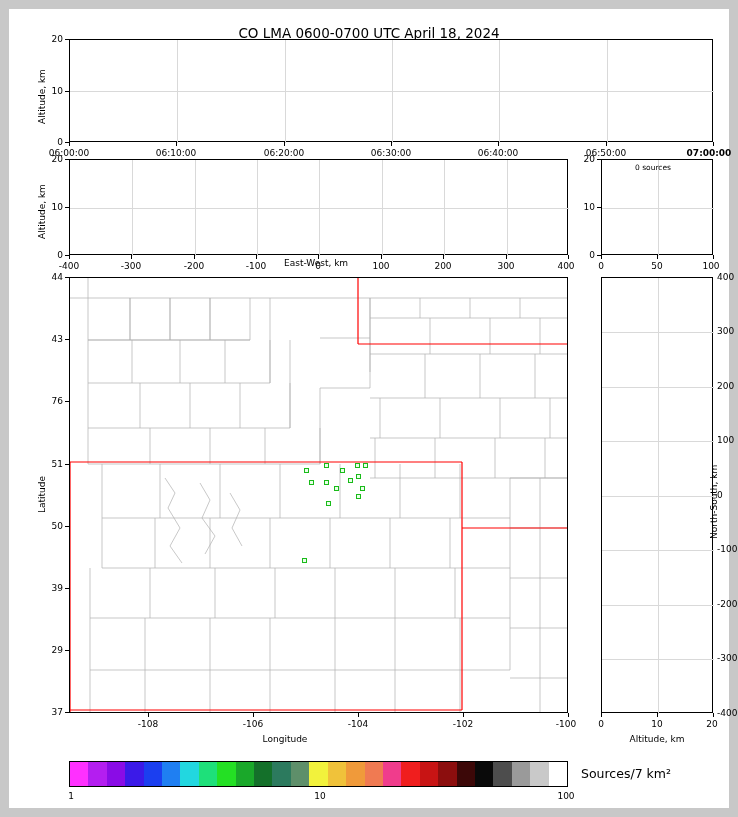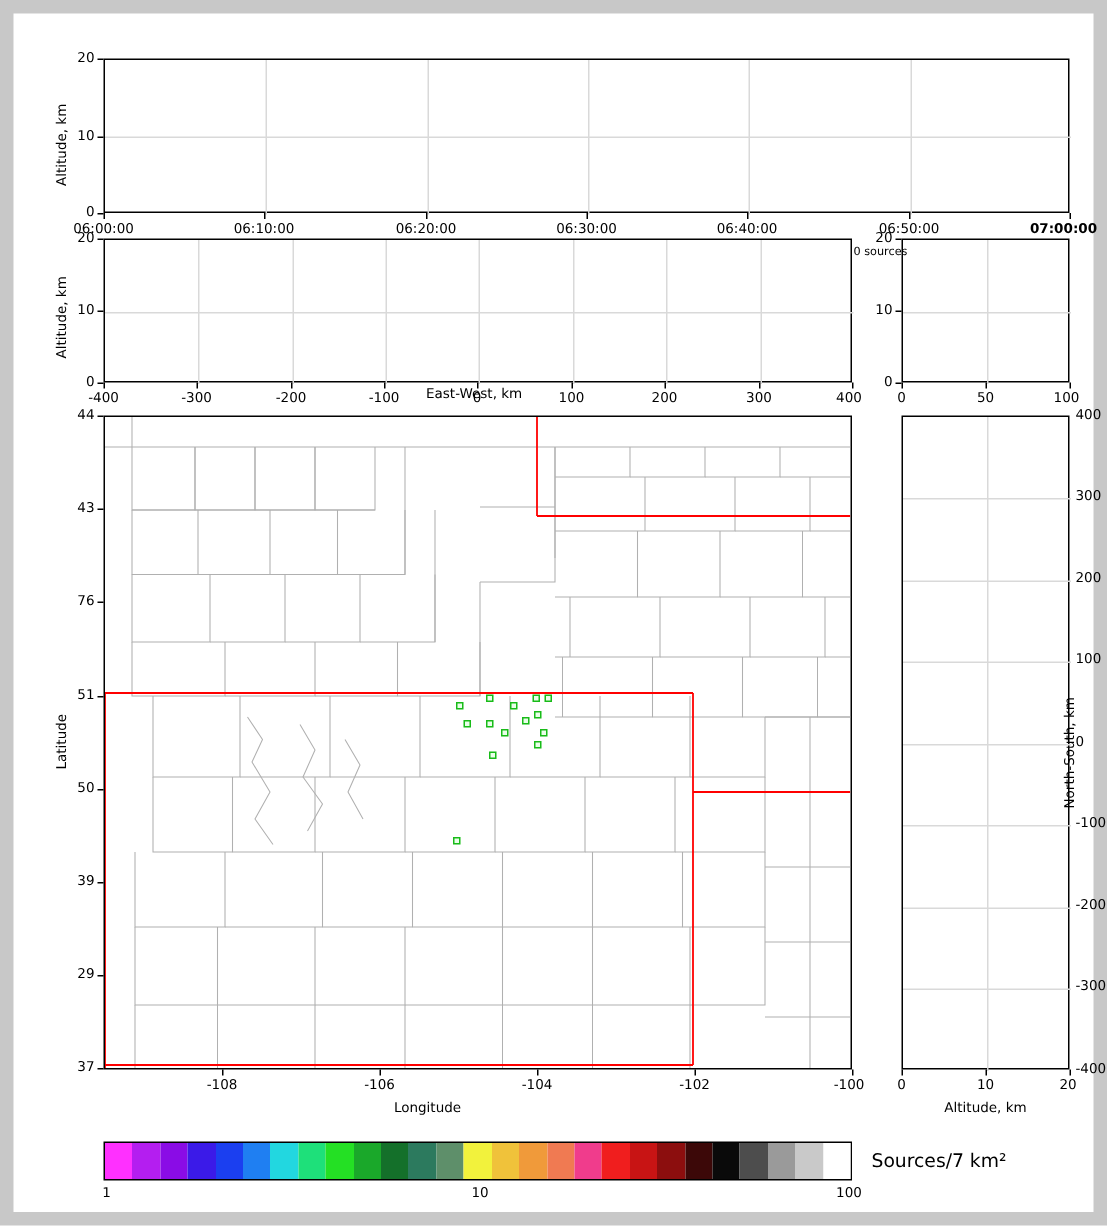--- a/index.html
+++ b/index.html
@@ -98,20 +98,21 @@
   svg.map{
     position:absolute;
     left:0;top:0;
   }
 </style>
 </head>
 <body>
 
 <div id="page">
 
+  <div class="title">CO LMA 0600-0700 UTC April 18, 2024</div>
 
   <div class="axis-box" style="left:60px;top:30px;width:644px;height:103px;">
     <div class="grid-line gy" style="left:0;top:51px;width:644px;"></div>
     <div class="grid-line gx" style="left:107px;top:0;height:103px;"></div>
     <div class="grid-line gx" style="left:215px;top:0;height:103px;"></div>
     <div class="grid-line gx" style="left:322px;top:0;height:103px;"></div>
     <div class="grid-line gx" style="left:429px;top:0;height:103px;"></div>
     <div class="grid-line gx" style="left:537px;top:0;height:103px;"></div>
   </div>
 
@@ -172,21 +173,21 @@
   <div class="lbl lbl-x" style="left:434px;top:252px;">200</div>
   <div class="lbl lbl-x" style="left:497px;top:252px;">300</div>
   <div class="lbl lbl-x" style="left:557px;top:252px;">400</div>
   <div class="axname rot" style="left:28px;top:230px;">Altitude, km</div>
   <div class="axname" style="left:275px;top:249px;">East-West, km</div>
 
   <div class="axis-box" style="left:592px;top:150px;width:112px;height:96px;">
     <div class="grid-line gy" style="left:0;top:48px;width:112px;"></div>
     <div class="grid-line gx" style="left:56px;top:0;height:96px;"></div>
   </div>
-  <div class="src-lbl" style="left:560px;top:154px;text-align:center;">0 sources</div>
+  <div class="src-lbl" style="left:626px;top:154px;text-align:center;">0 sources</div>
   <div class="lbl lbl-y" style="left:572px;top:246px;width:14px;">0</div>
   <div class="lbl lbl-y" style="left:572px;top:198px;width:14px;">10</div>
   <div class="lbl lbl-y" style="left:572px;top:150px;width:14px;">20</div>
   <div class="tick tick-y" style="left:588px;top:246px;"></div>
   <div class="tick tick-y" style="left:588px;top:198px;"></div>
   <div class="tick tick-y" style="left:588px;top:150px;"></div>
   <div class="tick tick-x" style="left:592px;top:246px;"></div>
   <div class="tick tick-x" style="left:648px;top:246px;"></div>
   <div class="tick tick-x" style="left:704px;top:246px;"></div>
   <div class="lbl lbl-x" style="left:592px;top:252px;">0</div>

